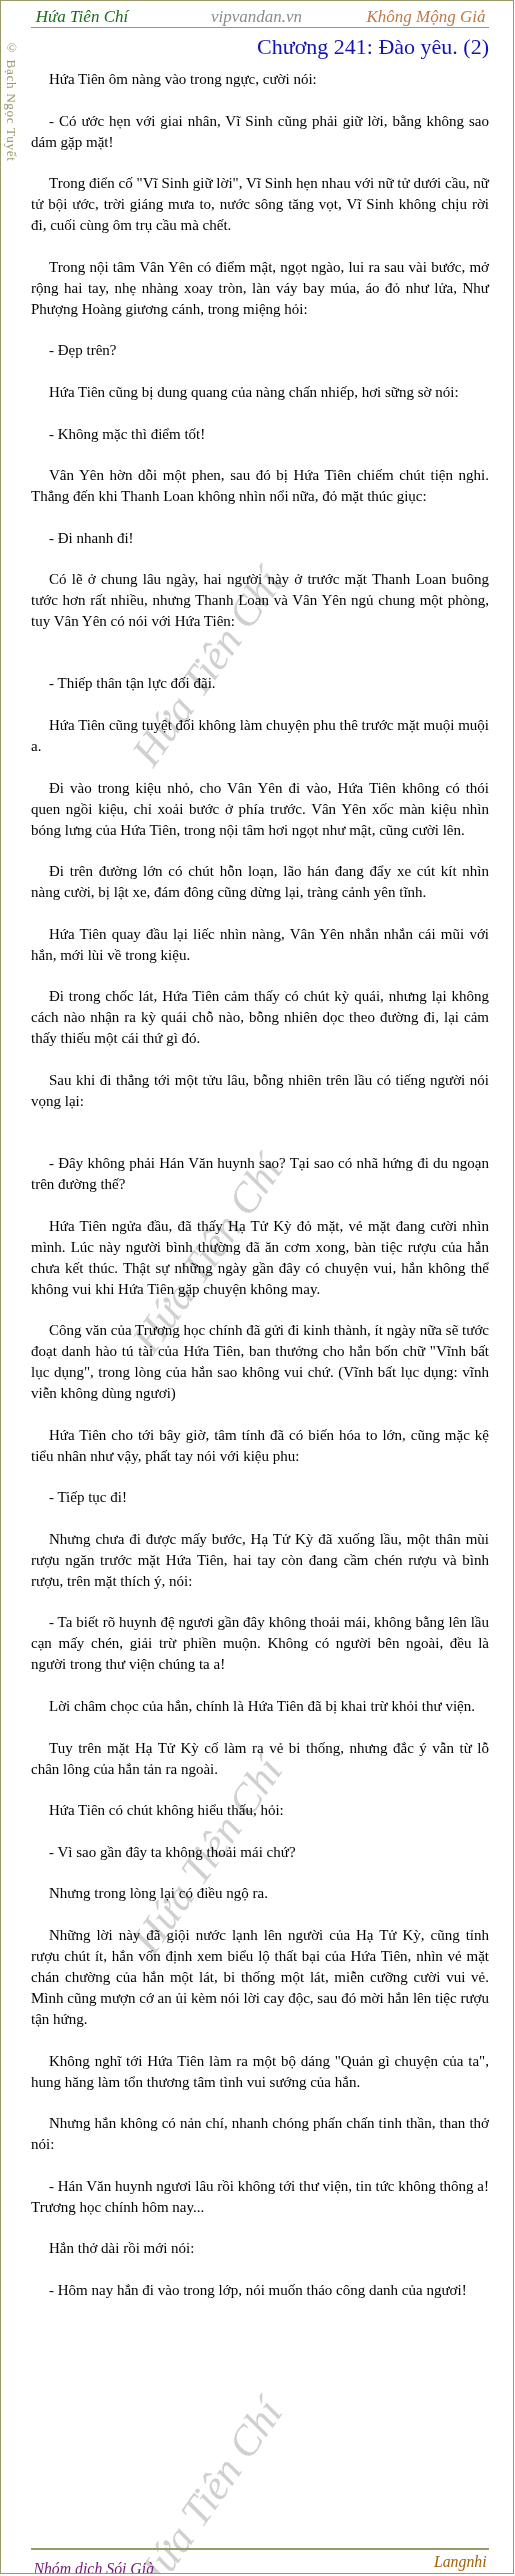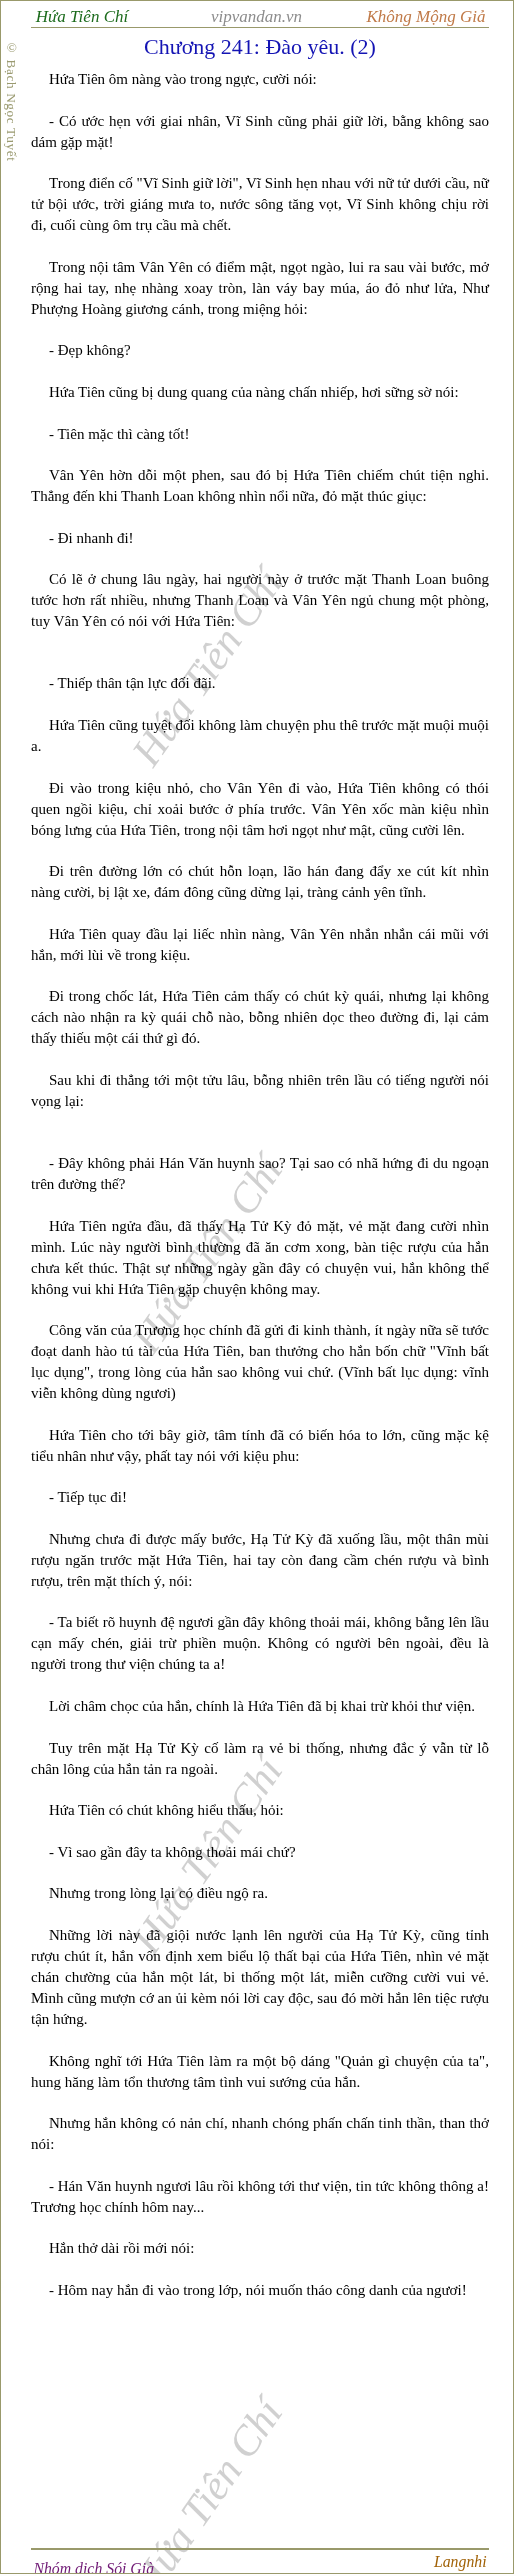--- a/index.html
+++ b/index.html
@@ -22,21 +22,21 @@
   .rule.top { top: 25.5px; }
   .rule.bottom { top: 2547px; }
   .side-label {
     position: absolute; left: 2.4px; top: 39px;
     writing-mode: vertical-rl;
     font-family: "Liberation Serif", serif; font-size: 13.3px; color: #9a9a70;
     letter-spacing: 0.6px;
   }
   .chapter-title {
     position: absolute; left: 30px; top: 33px; width: 458px;
-    text-align: center;
+    text-align: right;
     font-family: "Liberation Serif", serif; font-size: 22px; color: #1414b4;
   }
   .body {
     position: absolute; left: 30px; top: 68px; width: 458px;
     font-family: "Liberation Serif", serif; font-size: 15px; line-height: 21px;
     color: #000000; text-align: justify;
   }
   .body p { margin: 0 0 20.6px 0; text-indent: 18px; }
   .body p.gap-lg { margin-bottom: 41px; }
   .footer {
@@ -72,23 +72,23 @@
   <div class="watermark" style="left:121px; top:746px;">Hứa Tiên Chí</div>
   <div class="watermark" style="left:121px; top:1333px;">Hứa Tiên Chí</div>
   <div class="watermark" style="left:121px; top:1934px;">Hứa Tiên Chí</div>
   <div class="watermark" style="left:121px; top:2576px;">Hứa Tiên Chí</div>
 
   <div class="body">
     <p>Hứa Tiên ôm nàng vào trong ngực, cười nói:</p>
     <p>- Có ước hẹn với giai nhân, Vĩ Sinh cũng phải giữ lời, bằng không sao dám gặp mặt!</p>
     <p>Trong điển cố "Vĩ Sinh giữ lời", Vĩ Sinh hẹn nhau với nữ tử dưới cầu, nữ tử bội ước, trời giáng mưa to, nước sông tăng vọt, Vĩ Sinh không chịu rời đi, cuối cùng ôm trụ cầu mà chết.</p>
     <p>Trong nội tâm Vân Yên có điểm mật, ngọt ngào, lui ra sau vài bước, mở rộng hai tay, nhẹ nhàng xoay tròn, làn váy bay múa, áo đỏ như lửa, Như Phượng Hoàng giương cánh, trong miệng hỏi:</p>
-    <p>- Đẹp không?</p>
+    <p>- Đẹp trên?</p>
     <p>Hứa Tiên cũng bị dung quang của nàng chấn nhiếp, hơi sững sờ nói:</p>
-    <p>- Tiên mặc thì càng tốt!</p>
+    <p>- Không mặc thì điểm tốt!</p>
     <p>Vân Yên hờn dỗi một phen, sau đó bị Hứa Tiên chiếm chút tiện nghi. Thẳng đến khi Thanh Loan không nhìn nổi nữa, đỏ mặt thúc giục:</p>
     <p>- Đi nhanh đi!</p>
     <p class="gap-lg">Có lẽ ở chung lâu ngày, hai người này ở trước mặt Thanh Loan buông tước hơn rất nhiều, nhưng Thanh Loan và Vân Yên ngủ chung một phòng, tuy Vân Yên có nói với Hứa Tiên:</p>
     <p>- Thiếp thân tận lực đối đãi.</p>
     <p>Hứa Tiên cũng tuyệt đối không làm chuyện phu thê trước mặt muội muội a.</p>
     <p>Đi vào trong kiệu nhỏ, cho Vân Yên đi vào, Hứa Tiên không có thói quen ngồi kiệu, chỉ xoải bước ở phía trước. Vân Yên xốc màn kiệu nhìn bóng lưng của Hứa Tiên, trong nội tâm hơi ngọt như mật, cũng cười lên.</p>
     <p>Đi trên đường lớn có chút hỗn loạn, lão hán đang đẩy xe cút kít nhìn nàng cười, bị lật xe, đám đông cũng dừng lại, tràng cảnh yên tĩnh.</p>
     <p>Hứa Tiên quay đầu lại liếc nhìn nàng, Vân Yên nhắn nhắn cái mũi với hắn, mới lùi về trong kiệu.</p>
     <p>Đi trong chốc lát, Hứa Tiên cảm thấy có chút kỳ quái, nhưng lại không cách nào nhận ra kỳ quái chỗ nào, bỗng nhiên dọc theo đường đi, lại cảm thấy thiếu một cái thứ gì đó.</p>
     <p class="gap-lg">Sau khi đi thẳng tới một tửu lâu, bỗng nhiên trên lầu có tiếng người nói vọng lại:</p>

